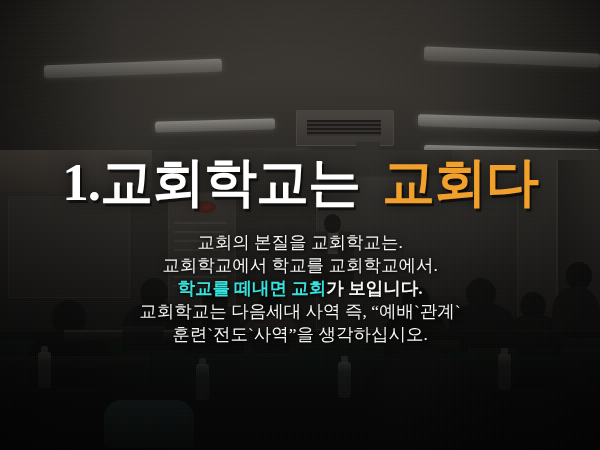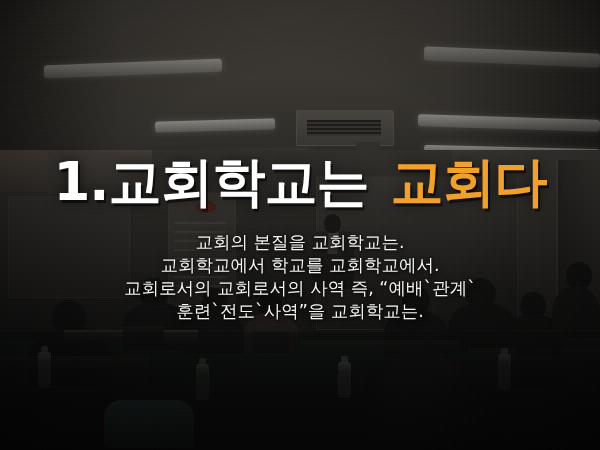--- a/index.html
+++ b/index.html
@@ -12,20 +12,21 @@
     font-family: "DejaVu Sans", "Liberation Sans", sans-serif;
   }
 
   .slide {
     position: relative;
     width: 600px;
     height: 450px;
     overflow: hidden;
     background: #14532d;
     user-select: none;
+    font-family: Liberation Serif, serif;
   }
 
   
   .photo {
     position: absolute;
     inset: 0;
     overflow: hidden;
   }
 
   
@@ -428,21 +429,24 @@
     </div>
 
     <div class="body-block">
       <div class="body-line">
         <span>교회의 본질을 교회학교는.</span>
       </div>
       <div class="body-line">
         <span>교회학교에서 학교를 교회학교에서.</span>
       </div>
       <div class="body-line">
-        <span>교회로서의 교회로서의 사역 즉, “예배`관계`</span>
+        <span class="hl">학교를 떼내면 </span><span class="hl">교회</span><span class="plain-bold">가 보입니다.</span>
       </div>
       <div class="body-line">
-        <span>훈련`전도`사역”을 교회학교는.</span>
+        <span>교회학교는 다음세대 사역 즉, “예배`관계`</span>
+      </div>
+      <div class="body-line">
+        <span>훈련`전도`사역”을 생각하십시오.</span>
       </div>
     </div>
 
   </div>
 </div>
 
 </body></html>

